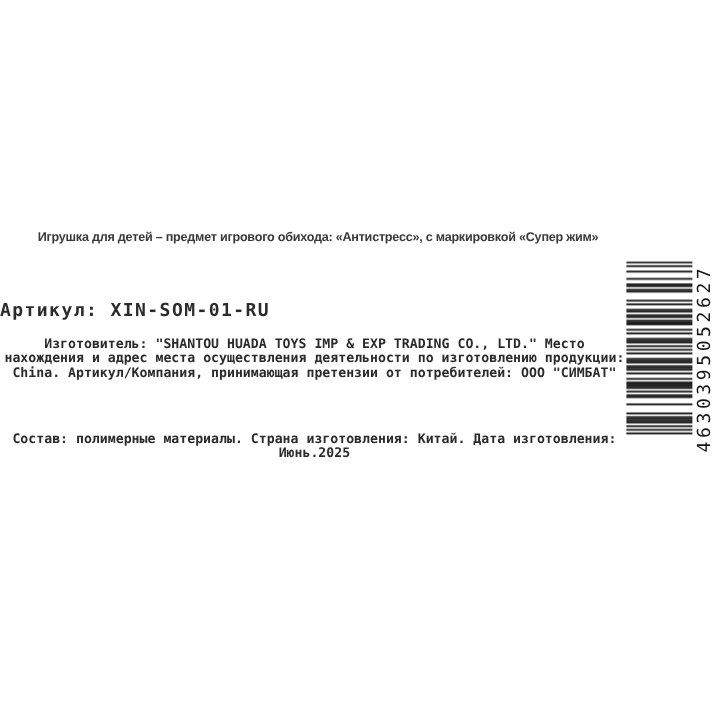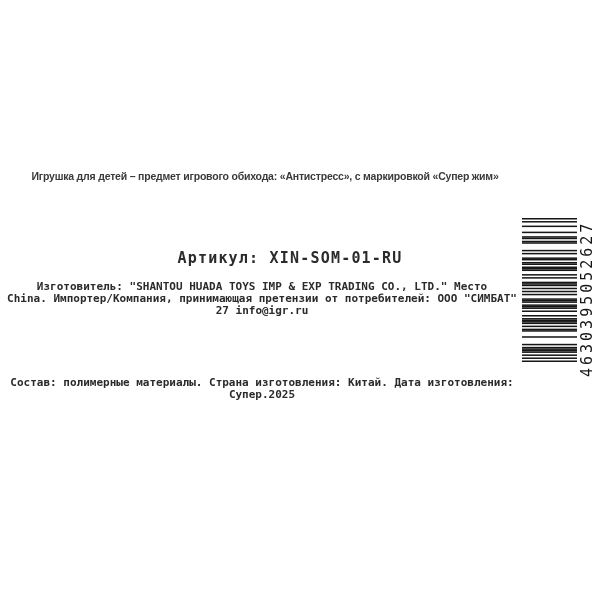--- a/index.html
+++ b/index.html
@@ -13,35 +13,35 @@
   .label-scan {
     position: relative;
     width: 600px;
     height: 600px;
     background: var(--background, #ffffff);
     font-family: "DejaVu Sans Mono", monospace;
   }
   .desc-line {
     position: absolute;
     left: 0;
-    top: 170px;
+    top: 192px;
     width: 530px;
     text-align: center;
     font-family: "Liberation Sans", sans-serif;
     font-size: 10.5px;
     font-weight: 700;
     letter-spacing: -0.2px;
     color: var(--header-ink, #3a3a3a);
   }
   .artikul-line {
     position: absolute;
     left: 0;
     top: 249px;
     width: 580px;
-    text-align: center;
+    text-align: left;
     font-family: "DejaVu Sans Mono", monospace;
     font-size: 15px;
     font-weight: 700;
     letter-spacing: 1.2px;
     color: var(--ink, #2b2b2b);
   }
   .mfr-block {
     position: absolute;
     left: 0;
     top: 281px;
@@ -51,21 +51,21 @@
     font-size: 11px;
     font-weight: 700;
     line-height: 11.9px;
     letter-spacing: 0;
     color: var(--ink, #2b2b2b);
     white-space: nowrap;
   }
   .sostav-block {
     position: absolute;
     left: 0;
-    top: 377px;
+    top: 360px;
     width: 524px;
     text-align: center;
     font-family: "DejaVu Sans Mono", monospace;
     font-size: 11px;
     font-weight: 700;
     line-height: 12.3px;
     color: var(--ink, #2b2b2b);
     white-space: nowrap;
   }
   .barcode-wrap {
@@ -100,27 +100,27 @@
 <body>
 
 <div class="label-scan">
 
   <div class="desc-line">Игрушка для детей – предмет игрового обихода: «Антистресс», с маркировкой «Супер жим»</div>
 
   <div class="artikul-line">Артикул: XIN-SOM-01-RU</div>
 
   <div class="mfr-block">
     <div>Изготовитель: "SHANTOU HUADA TOYS IMP &amp; EXP TRADING CO., LTD." Место</div>
-    <div>China. Импортер/Компания, принимающая претензии от потребителей: ООО "СИМБАТ"</div>
-    <div>27 info@igr.ru</div>
+    <div>нахождения и адрес места осуществления деятельности по изготовлению продукции:</div>
+    <div>China. Артикул/Компания, принимающая претензии от потребителей: ООО "СИМБАТ"</div>
   </div>
 
   <div class="sostav-block">
     <div>Состав: полимерные материалы. Страна изготовления: Китай. Дата изготовления:</div>
-    <div>Супер.2025</div>
+    <div>Июнь.2025</div>
   </div>
 
   <div class="barcode-wrap">
     <svg id="barcode-svg" class="barcode-svg" viewBox="0 0 95 55" preserveAspectRatio="none">
         <rect x="0" y="0" width="1" height="55"></rect>
         <rect x="2" y="0" width="1" height="55"></rect>
         <rect x="4" y="0" width="1" height="55"></rect>
         <rect x="6" y="0" width="1" height="55"></rect>
         <rect x="7" y="0" width="1" height="55"></rect>
         <rect x="8" y="0" width="1" height="55"></rect>

